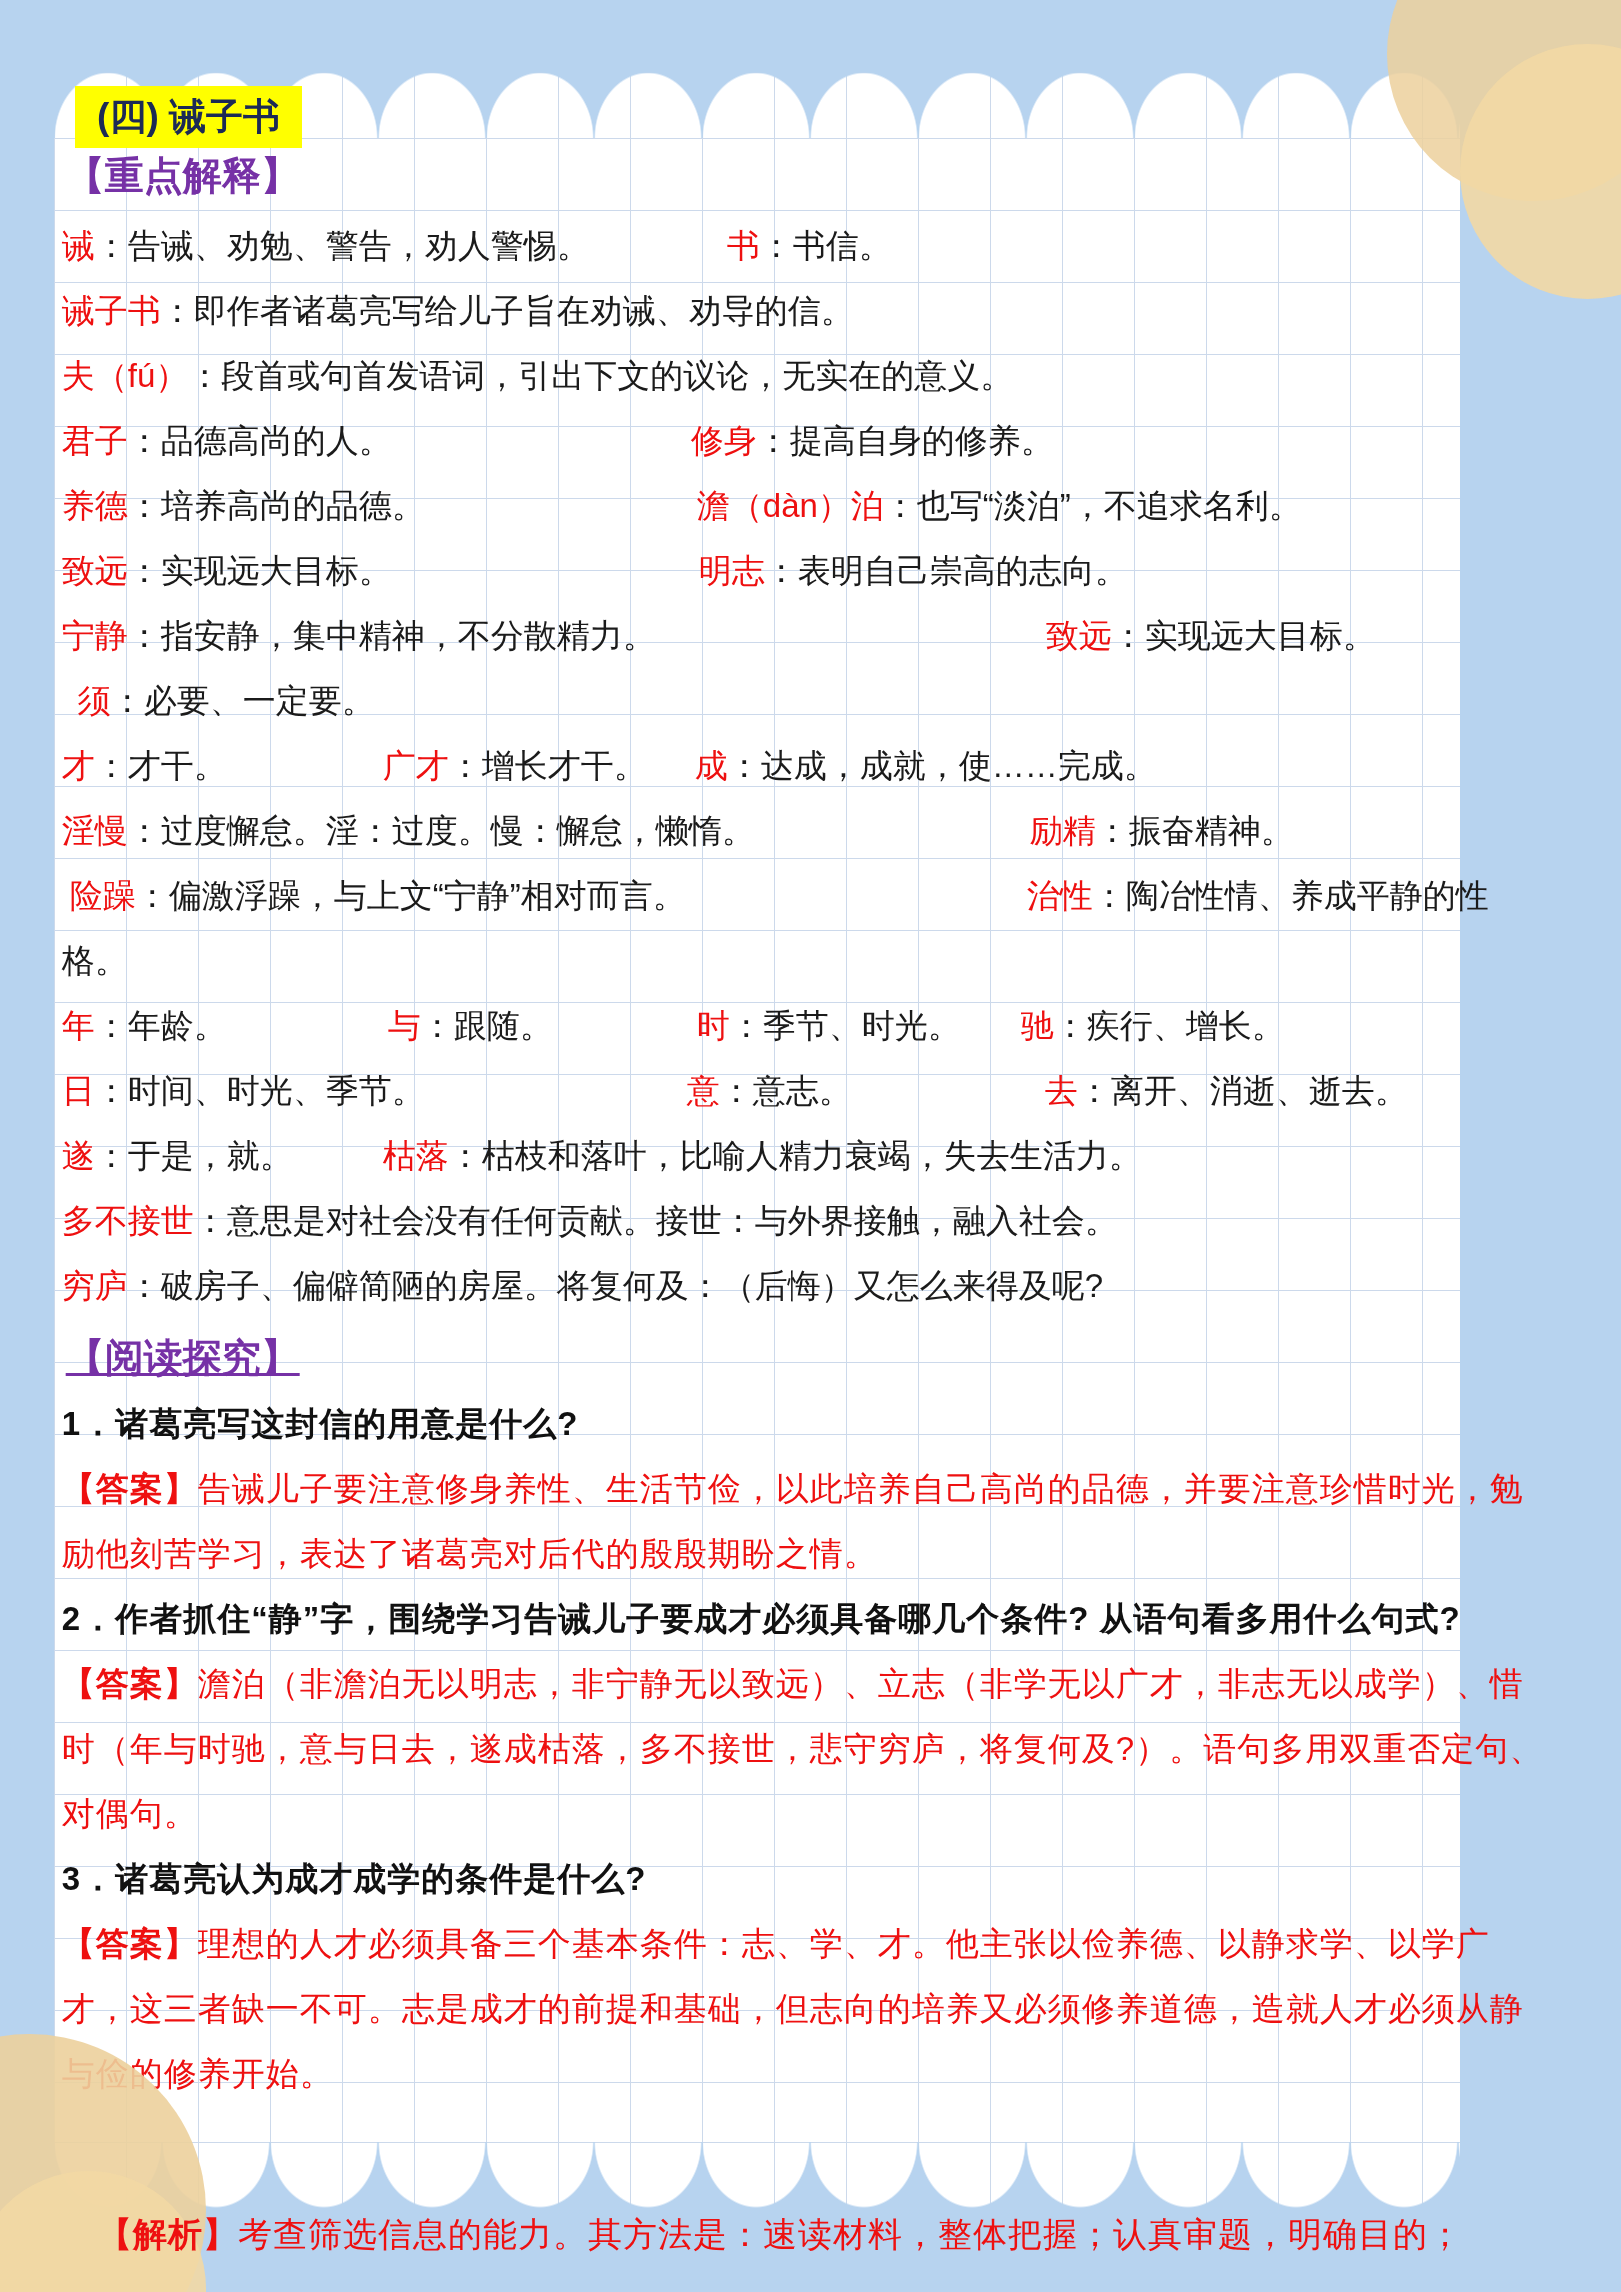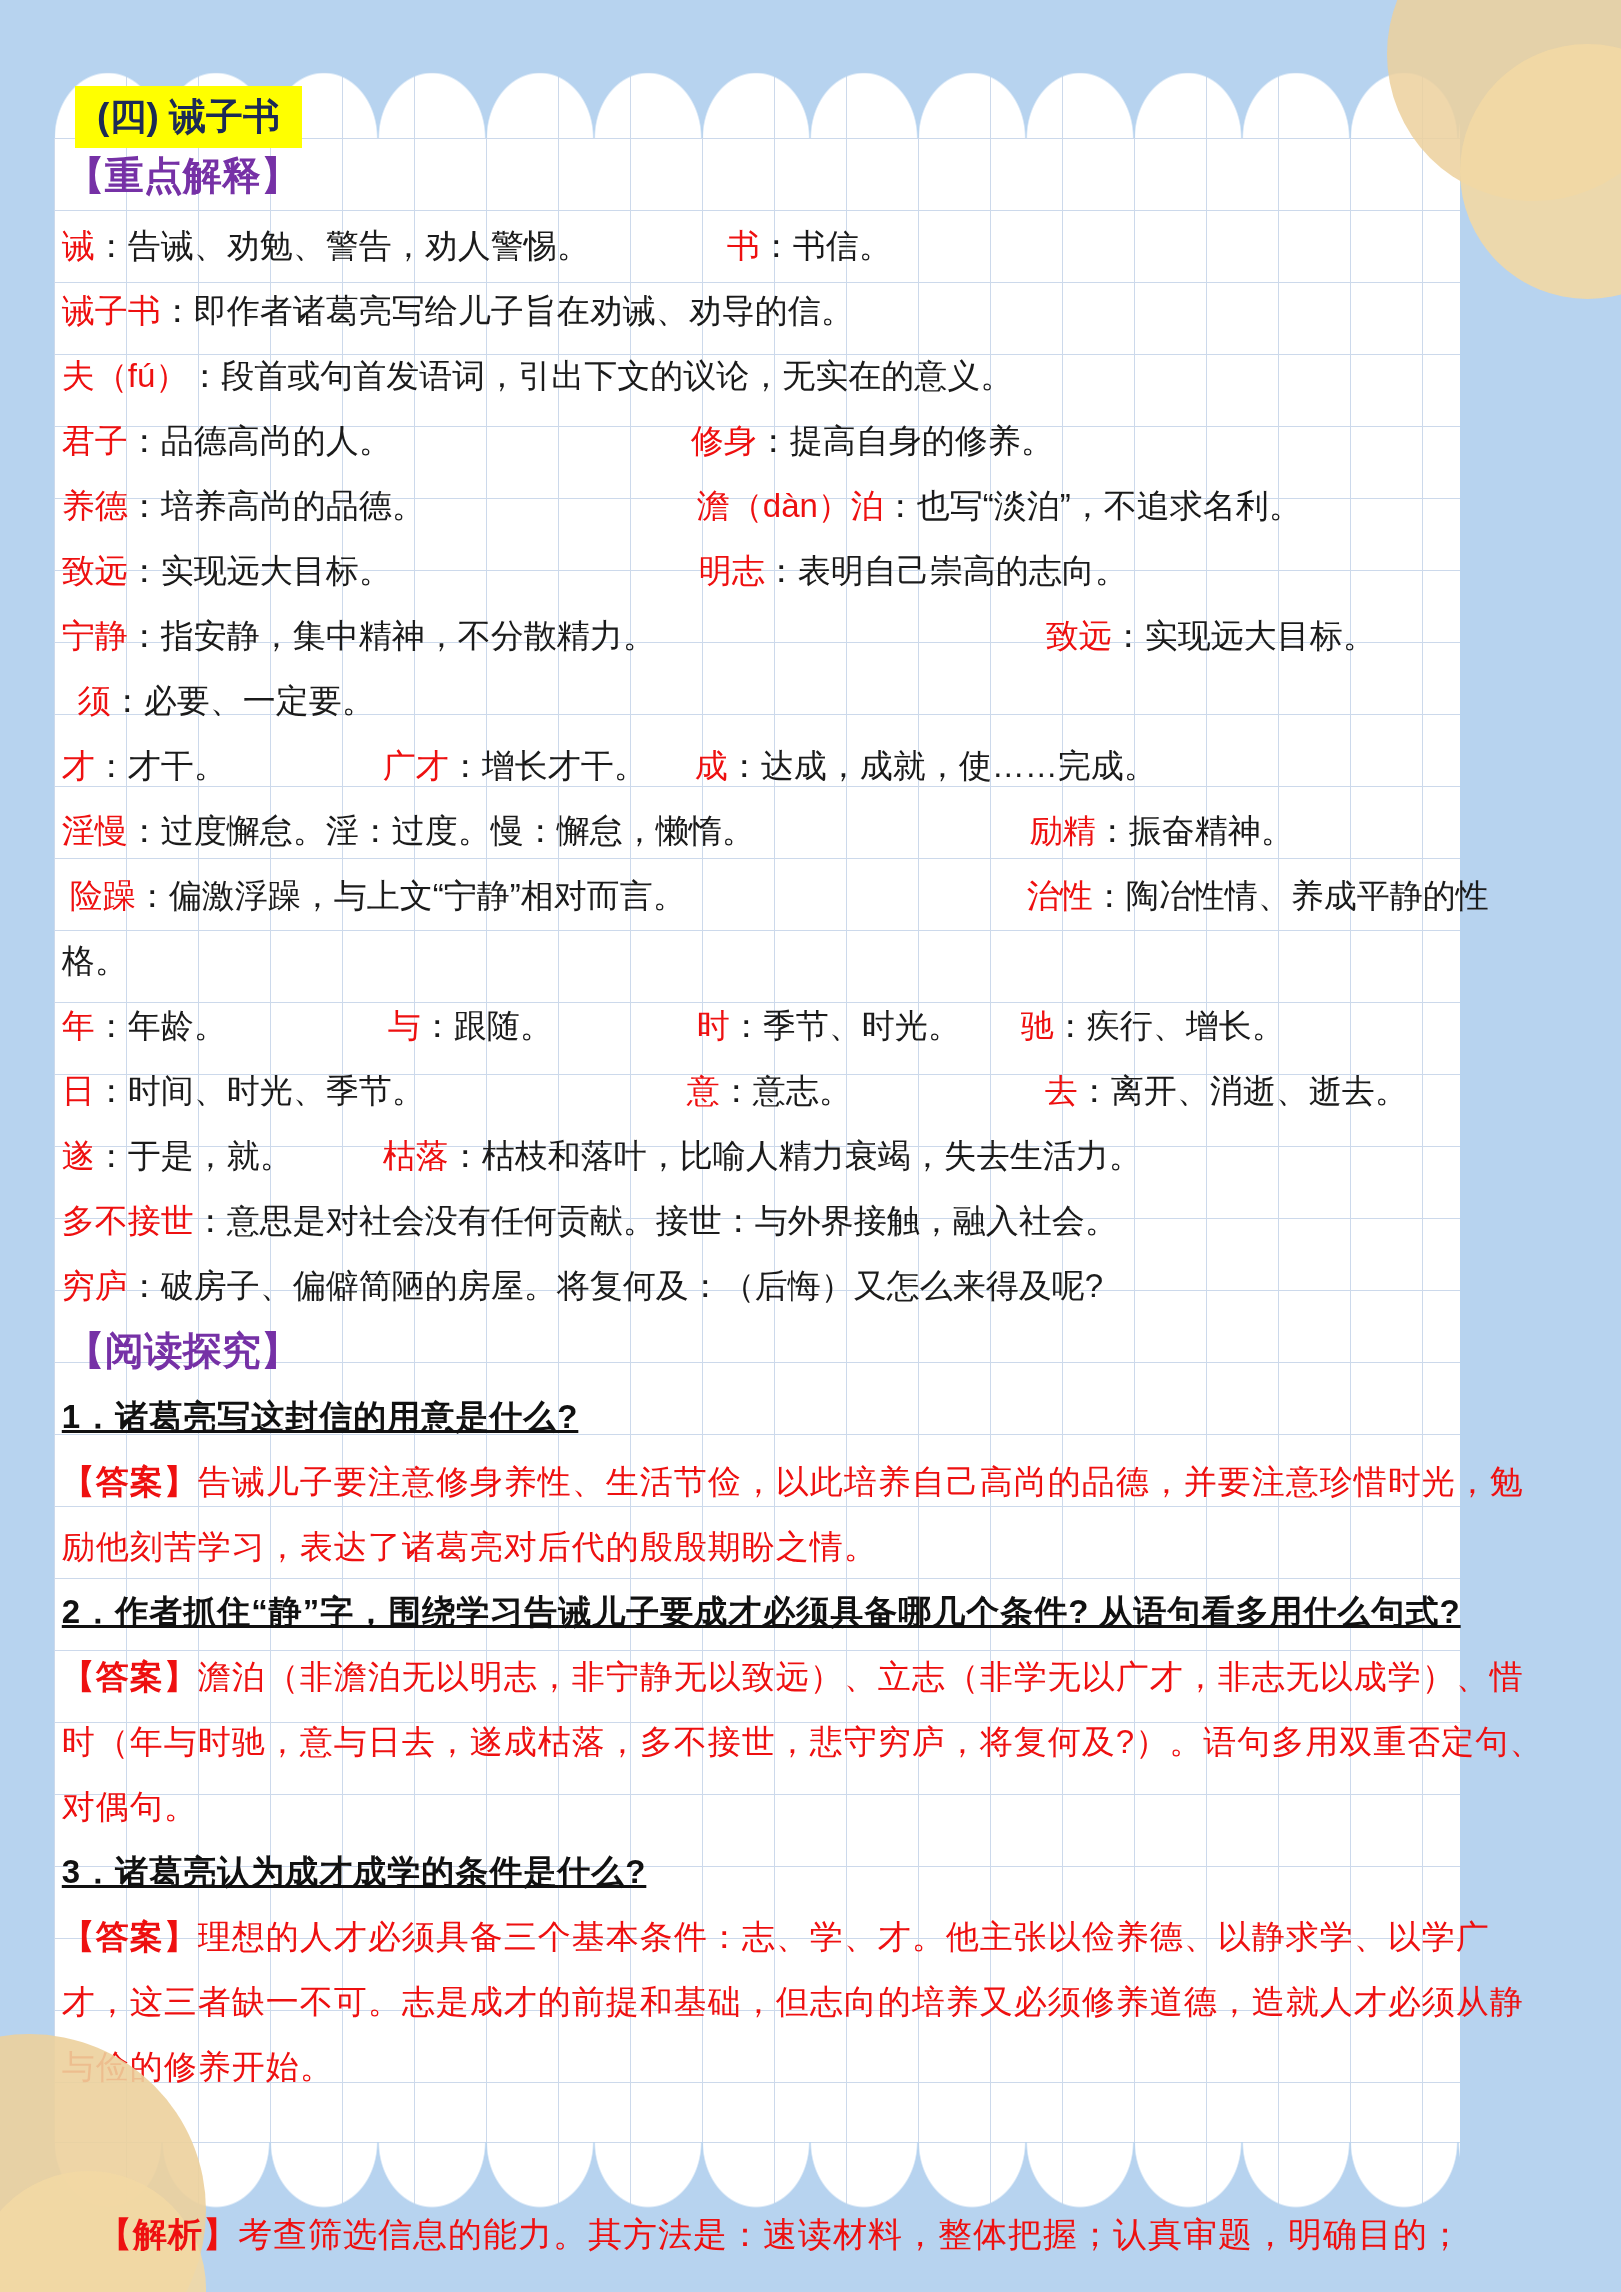--- a/index.html
+++ b/index.html
@@ -42,29 +42,29 @@
   
   .content{position:absolute;left:7.8px;top:0;width:1494px;z-index:4;}
   .title-box{
     display:inline-block;margin:13.7px 0 0 13.7px;padding:7.8px 21.6px;
     background:#ffff00;
     font-size:37px;font-weight:bold;color:#1c2a55;line-height:47px;
   }
   .sec-header{
     margin:5.9px 0 0 3.9px;font-size:39px;font-weight:bold;color:#7631a6;line-height:43px;
   }
-  .sec-header.reading{margin-top:11px;}
+  .sec-header.reading{margin-top:18px;text-decoration:underline;}
   .definitions{margin-top:15.7px;text-align:center;}
   .def-line{position:relative;height:65px;line-height:65px;font-size:33px;white-space:nowrap;}
   .def-col{position:absolute;top:0;white-space:nowrap;}
   .t-red{color:#ee1010;}
   .t-black{color:#1b1b1b;}
 
   .qa{margin-top:11.8px;}
-  .qa-q{font-size:33px;font-weight:bold;color:#111111;line-height:65px;letter-spacing:1px;text-decoration:underline;}
+  .qa-q{font-size:33px;font-weight:bold;color:#111111;line-height:65px;letter-spacing:1px;}
   .qa-a{font-size:33px;color:#ee1010;line-height:65px;letter-spacing:1px;}
   .qa-a .a-label{font-weight:bold;}
 
   .analysis{
     position:absolute;left:98px;top:2203px;width:1509px;z-index:5;
     font-size:34px;color:#ee1010;line-height:63px;letter-spacing:1px;white-space:nowrap;overflow:hidden;
   }
   .analysis .a-label{font-weight:bold;}
 </style>
 </head>

